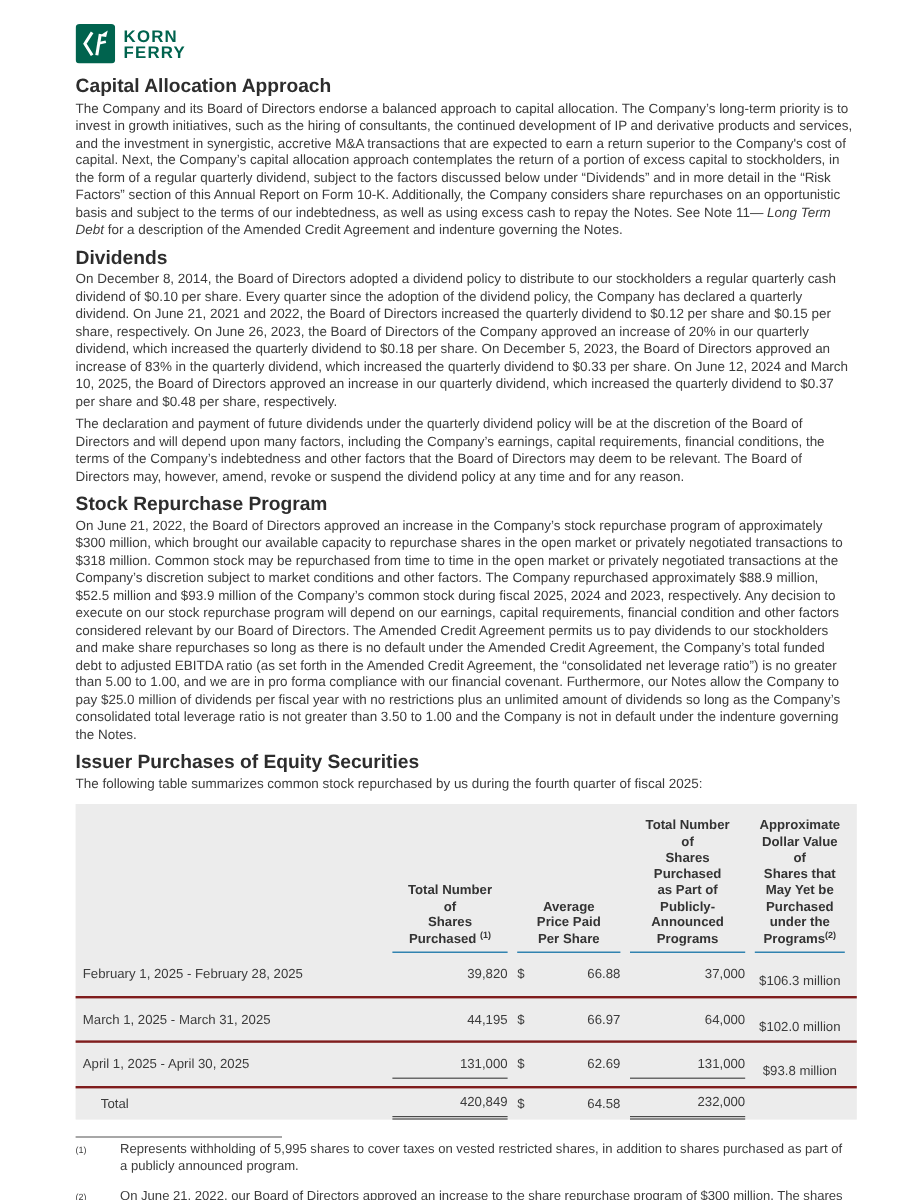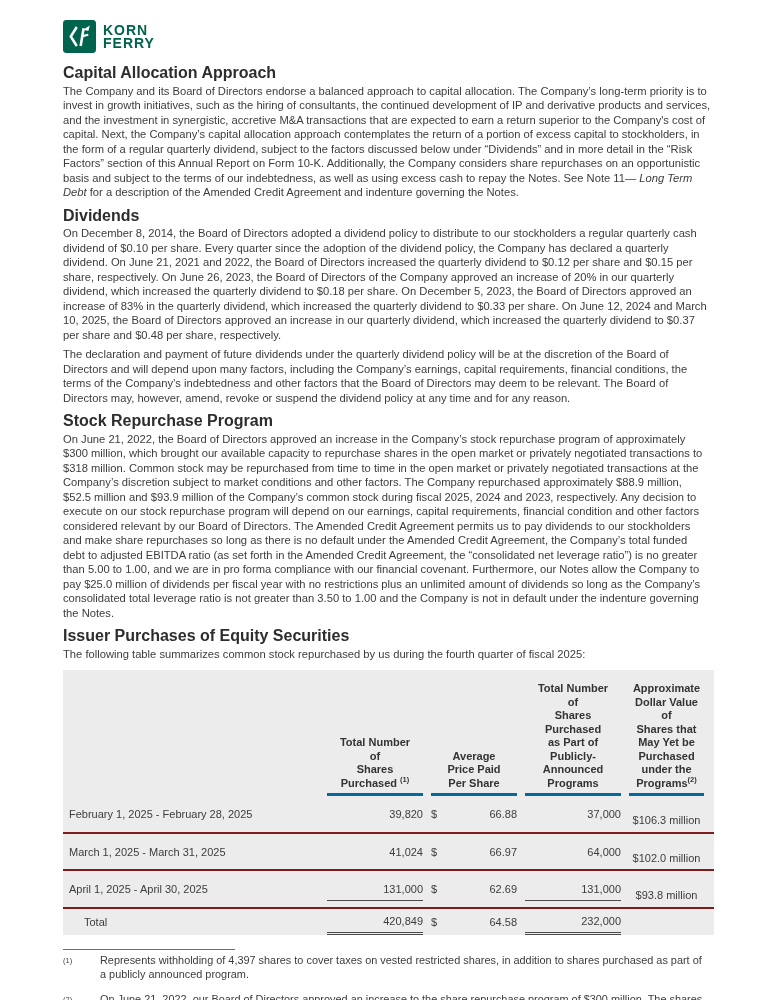--- a/index.html
+++ b/index.html
@@ -20,21 +20,21 @@
   .logo-box{width:33px;height:33px;flex:none;display:block;}
   .wordmark{color:#00634e;font-weight:bold;font-size:14px;line-height:13px;letter-spacing:1px;}
   
   .doc-h{font-size:16px;font-weight:bold;color:#2d2d2d;margin:9px 0 3px;}
   .doc-p{margin:0 0 5px;}
   .ital{font-style:italic;}
   
   .stock-table{background:#ececec;width:651px;margin:9px 0 0 0;font-size:11px;}
   .t-row{display:grid;grid-template-columns:250px 96px 14px 64px 96px 1fr;column-gap:8px;padding:0 10px 0 6px;align-items:center;}
   .t-head{align-items:end;padding-top:12px;}
-  .th{text-align:center;font-weight:bold;white-space:pre-line;border-bottom:3px solid #0369a1;padding-bottom:3px;line-height:13.5px;color:#333;}
+  .th{text-align:center;font-weight:bold;white-space:pre-line;border-bottom:1px solid #0369a1;padding-bottom:3px;line-height:13.5px;color:#333;}
   .th sup{font-size:7.5px;line-height:0;}
   .th.col-price{grid-column:3 / span 2;}
   .td{padding:5px 0 4px;}
   .t-data + .t-data{border-top:2px solid #7f1d1d;}
   .c-label{text-align:left;}
   .c-num{text-align:right;}
   .c-cur{text-align:left;}
   .c-val{text-align:center;margin-top:12px;}
   .indent{padding-left:15px;}
   .u1{border-bottom:1px solid #4a4a4a;}
@@ -108,21 +108,21 @@
       <div class="td c-label">February 1, 2025 - February 28, 2025</div>
       <div class="td c-num">39,820</div>
       <div class="td c-cur">$</div>
       <div class="td c-num">66.88</div>
       <div class="td c-num">37,000</div>
       <div class="td c-val">$106.3 million</div>
     </div>
 
     <div class="t-row t-data">
       <div class="td c-label">March 1, 2025 - March 31, 2025</div>
-      <div class="td c-num">41,024</div>
+      <div class="td c-num">44,195</div>
       <div class="td c-cur">$</div>
       <div class="td c-num">66.97</div>
       <div class="td c-num">64,000</div>
       <div class="td c-val">$102.0 million</div>
     </div>
 
     <div class="t-row t-data">
       <div class="td c-label">April 1, 2025 - April 30, 2025</div>
       <div class="td c-num u1">131,000</div>
       <div class="td c-cur">$</div>
@@ -137,20 +137,20 @@
       <div class="td c-cur">$</div>
       <div class="td c-num">64.58</div>
       <div class="td c-num u2">232,000</div>
       <div class="td c-val"></div>
     </div>
   </div>
 
   <div class="fn-sep"></div>
   <div class="fn">
     <div class="fn-marker">(1)</div>
-    <div class="fn-text">Represents withholding of 4,397 shares to cover taxes on vested restricted shares, in addition to shares purchased as part of a publicly announced program.</div>
+    <div class="fn-text">Represents withholding of 5,995 shares to cover taxes on vested restricted shares, in addition to shares purchased as part of a publicly announced program.</div>
   </div>
   <div class="fn">
     <div class="fn-marker">(2)</div>
     <div class="fn-text">On June 21, 2022, our Board of Directors approved an increase to the share repurchase program of $300 million. The shares can be repurchased in open market transactions or privately negotiated transactions at the Company’s discretion. The share repurchase program has no expiration date. We repurchased approximately $15.0 million of the Company’s common stock under the program during the fourth quarter of fiscal 2025.</div>
   </div>
 
 </div>
 
 </body></html>

